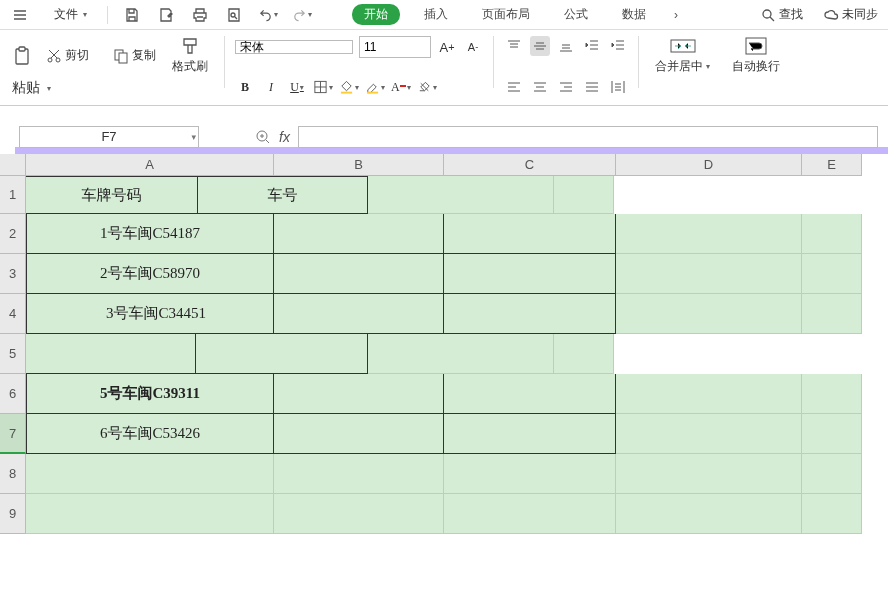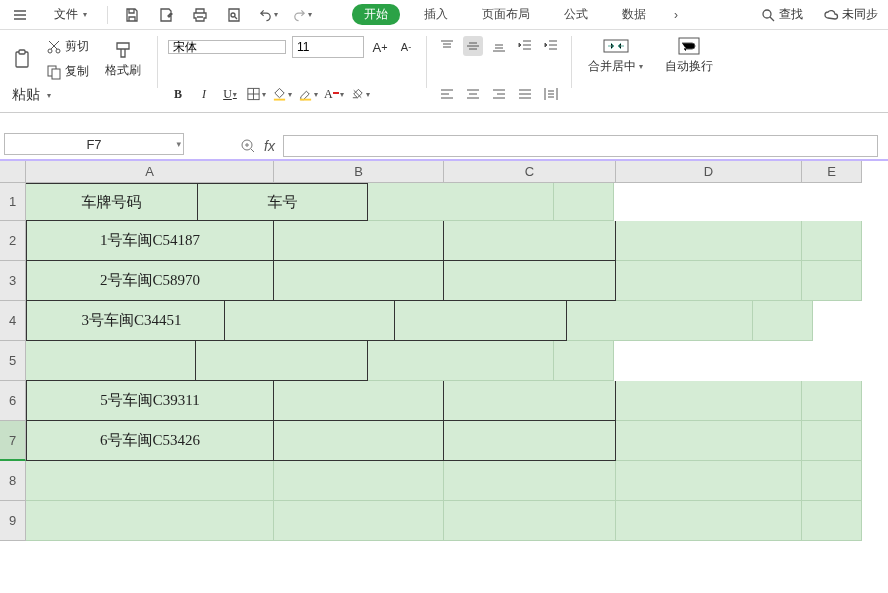--- a/index.html
+++ b/index.html
@@ -23,21 +23,21 @@
 .rbtn { display: flex; align-items: center; gap: 3px; padding: 2px 4px; border-radius: 3px; cursor: pointer; }
 .paste-big { display: flex; flex-direction: column; align-items: center; gap: 2px; padding: 2px 4px; cursor: pointer; }
 .font-select { width: 118px; height: 14px; border: 1px solid #bbb; font-size: 12px; padding: 0 4px; }
 .size-select { width: 72px; height: 22px; border: 1px solid #bbb; font-size: 12px; padding: 0 4px; }
 .tool-icon { width: 20px; height: 20px; display: flex; align-items: center; justify-content: center; cursor: pointer; border-radius: 3px; }
 .caret { font-size: 8px; color: #666; margin-left: 1px; }
 .vgroup { display: flex; flex-direction: column; align-items: center; gap: 2px; padding: 0 6px; cursor: pointer; }
 .vgroup .lbl { font-size: 12px; color: #333; display: flex; align-items: center; gap: 2px; }
 
 
-.fbar { display: flex; height: 28px; border-bottom: 2px solid #c4b5fd; }
+.fbar { display: flex; align-items: center; height: 28px; border-bottom: 7px solid #c4b5fd; margin-left: 15px; }
 .namebox { width: 180px; height: 22px; margin: 0 4px; border: 1px solid #bbb; display: flex; align-items: center; justify-content: center; position: relative; font-size: 13px; font-family: Consolas, monospace; }
 .namebox .dd { position: absolute; right: 2px; font-size: 9px; color: #777; }
 .fx-area { display: flex; align-items: center; gap: 8px; padding: 0 10px 0 52px; flex: 1; }
 .fx-label { font-style: italic; color: #555; font-size: 14px; }
 .fx-input { flex: 1; height: 22px; border: 1px solid #bbb; padding: 0 6px; font-size: 13px; }
 .corner { width: 26px; height: 22px; background: #e9e9e9; border-right: 1px solid #bbb; border-bottom: 1px solid #bbb; }
 .col-headers { display: flex; height: 22px; }
 .ch { background: #e9e9e9; border-right: 1px solid #bbb; border-bottom: 1px solid #bbb; display: flex; align-items: center; justify-content: center; font-size: 13px; color: #555; }
 .row-header { width: 26px; background: #e9e9e9; border-right: 1px solid #bbb; border-bottom: 1px solid #bbb; display: flex; align-items: center; justify-content: center; font-size: 13px; color: #555; }
 .row-header.sel { background: #c8e0c8; border-bottom: 2px solid #2ba246; }
@@ -121,21 +121,21 @@
 
 <div class="ribbon">
   <div class="rgroup">
     <div class="rrow">
       <div class="paste-big">
         <svg class="icon-svg-lg" viewBox="0 0 20 20">
             <rect x="4" y="3" width="12" height="15" fill="none" stroke="#555" stroke-width="1.3" rx="1"></rect>
             <rect x="7" y="1" width="6" height="4" fill="#fff" stroke="#555" stroke-width="1.3" rx="1"></rect>
           </svg>
       </div>
-      <div style="display:flex;flex-direction:column;gap:4px">
+      <div style="display:flex;flex-direction:row;gap:16px">
         <div class="rbtn">
           <svg class="icon-svg" viewBox="0 0 16 16">
               <circle cx="4" cy="12" r="2" fill="none" stroke="#555"></circle>
               <circle cx="12" cy="12" r="2" fill="none" stroke="#555"></circle>
               <path stroke="#555" d="M5 10 13 2 M11 10 3 2"></path>
             </svg>
           <span>剪切</span>
         </div>
         <div class="rbtn">
           <svg class="icon-svg" viewBox="0 0 16 16">
@@ -329,36 +329,36 @@
       <div class="grow">
         <div class="row-header" style="height: 40px;">3</div>
         <div class="cell bordered bleft" style="width: 248px; height: 40px;">2号车闽C58970</div>
         <div class="cell bordered" style="width: 170px; height: 40px;"></div>
         <div class="cell bordered" style="width: 172px; height: 40px;"></div>
         <div class="cell" style="width: 186px; height: 40px;"></div>
         <div class="cell" style="width: 60px; height: 40px;"></div>
       </div>
       <div class="grow">
         <div class="row-header" style="height: 40px;">4</div>
-        <div class="cell bordered bleft" style="width: 199px; height: 40px; padding-left: 12px;">3号车闽C34451</div>
+        <div class="cell bordered bleft" style="width: 248px; height: 40px; padding-left: 12px;">3号车闽C34451</div>
         <div class="cell bordered" style="width: 170px; height: 40px;"></div>
         <div class="cell bordered" style="width: 172px; height: 40px;"></div>
         <div class="cell" style="width: 186px; height: 40px;"></div>
         <div class="cell" style="width: 60px; height: 40px;"></div>
       </div>
       <div class="grow">
         <div class="row-header" style="height: 40px;">5</div>
         <div class="cell bordered" style="width: 170px; height: 40px;"></div>
         <div class="cell bordered" style="width: 172px; height: 40px;"></div>
         <div class="cell" style="width: 186px; height: 40px;"></div>
         <div class="cell" style="width: 60px; height: 40px;"></div>
       </div>
       <div class="grow">
         <div class="row-header" style="height: 40px;">6</div>
-        <div class="cell bordered bleft" style="width: 248px; height: 40px;">5号车闽C39311</div>
+        <div class="cell bordered bleft" style="width: 248px; height: 40px; font-weight: bold;">5号车闽C39311</div>
         <div class="cell bordered" style="width: 170px; height: 40px;"></div>
         <div class="cell bordered" style="width: 172px; height: 40px;"></div>
         <div class="cell" style="width: 186px; height: 40px;"></div>
         <div class="cell" style="width: 60px; height: 40px;"></div>
       </div>
       <div class="grow">
         <div class="row-header sel" style="height: 40px;">7</div>
         <div class="cell bordered bleft" style="width: 248px; height: 40px;">6号车闽C53426</div>
         <div class="cell bordered" style="width: 170px; height: 40px;"></div>
         <div class="cell bordered" style="width: 172px; height: 40px;"></div>

